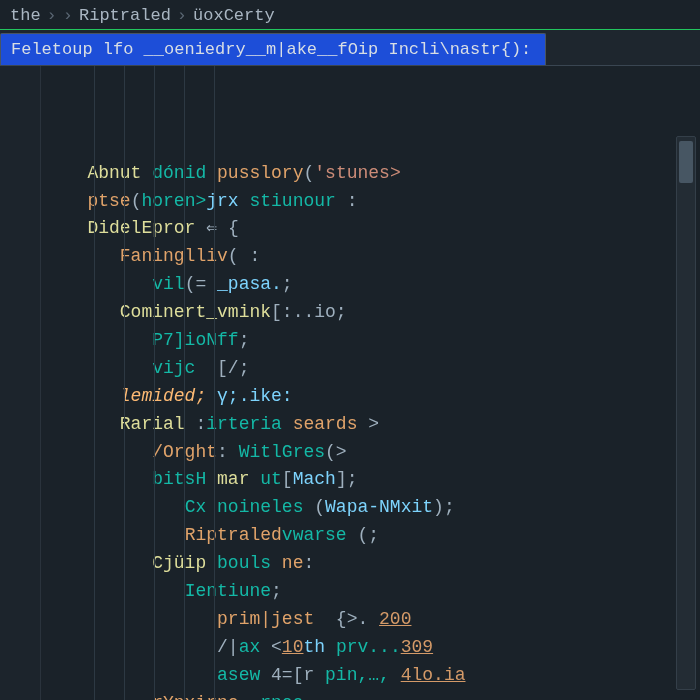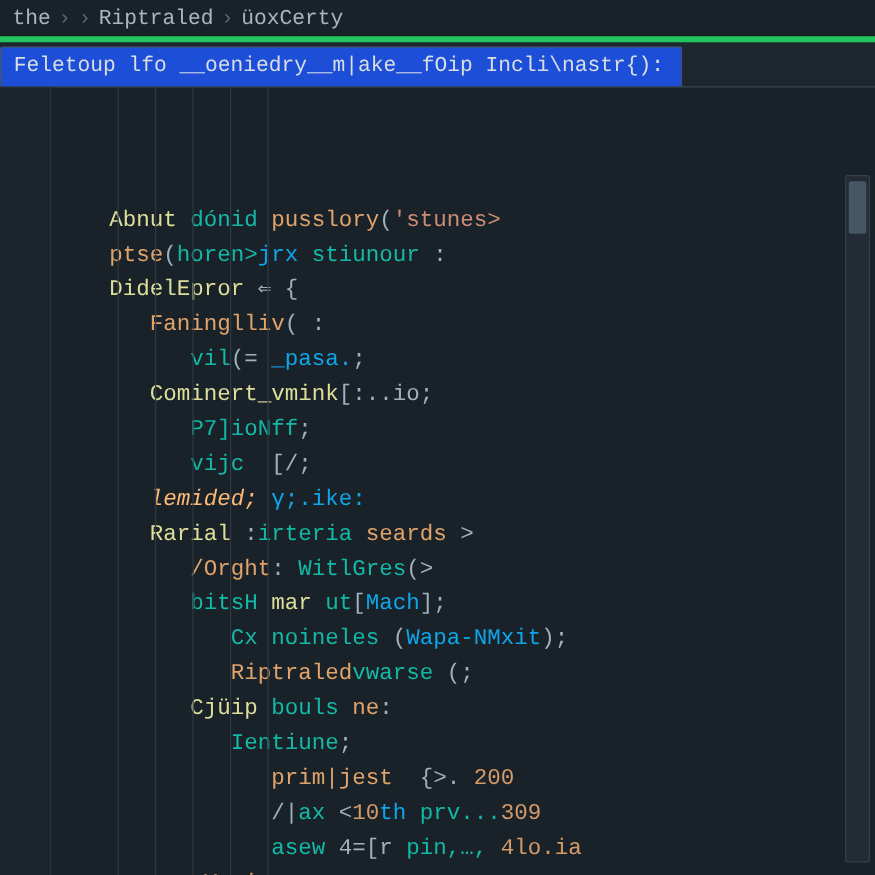--- a/index.html
+++ b/index.html
@@ -20,21 +20,21 @@
     flex-direction: column;
     box-sizing: border-box;
   }
   .breadcrumbs {
     display: flex;
     align-items: center;
     gap: 6px;
     padding: 6px 10px 4px 10px;
     font-size: 17px;
     color: #8a98a6;
-    border-bottom: 5px solid #22c55e;
+    border-bottom: 1px solid #22c55e;
   }
   .breadcrumbs .crumb { color: #a9b6c2; }
   .breadcrumbs .sep { color: #5a6773; }
   .tabbar {
     display: flex;
     align-items: stretch;
     border-bottom: 1px solid #3a4652;
     background: #1e262e;
   }
   .tab {
@@ -77,24 +77,24 @@
     padding: 10px 10px 10px 14px;
     white-space: pre;
     line-height: 1.55;
     position: relative;
   }
   .line { white-space: pre; }
   .tok-kw    { color: #dede9b; text-align: right; }
   .tok-fn    { color: #e0a36a; text-align: center; }
   .tok-id    { color: #14b8a6; }
   .tok-str   { color: #cc8c78; margin-top: 39px; }
-  .tok-num   { color: #d49a68; }
+  .tok-num   { color: #d49a68; text-decoration: underline; }
   .tok-punct { color: #9fb0be; }
   .tok-cmt   { color: #fdba74; font-style: italic; }
-  .tok-warn  { color: #0ea5e9; }
+  .tok-warn  { color: #7dd3fc; }
   .scrollbar {
     position: absolute;
     right: 4px;
     top: 70px;
     width: 18px;
     bottom: 10px;
     background: #232c34;
     border: 1px solid #343f49;
     border-radius: 2px;
   }

